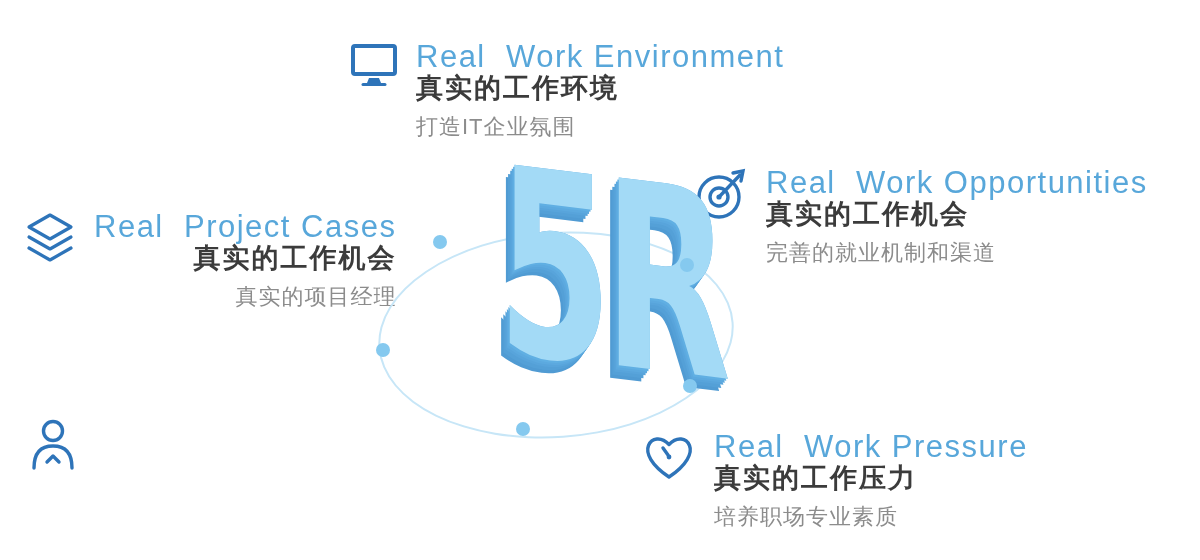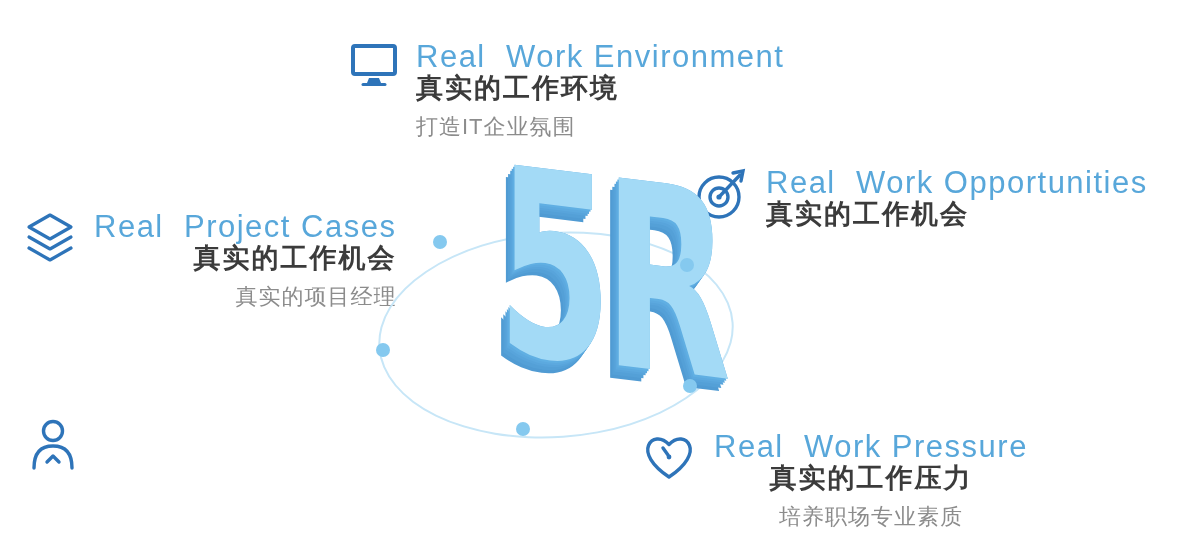--- a/index.html
+++ b/index.html
@@ -22,21 +22,21 @@
   }
   .t-desc{
     font-size:22px;letter-spacing:1px;
     color:var(--desc_gray,#8C8C8C);margin-top:11px;line-height:1.1;
   }
 
   .f-env  {left:350px;top:40px;}
   .f-cases{left:24px; top:210px;text-align:right;}
   .f-opp  {left:694px;top:166px;}
   .f-mgr  {left:28px; top:416px;}
-  .f-press{left:642px;top:430px;text-align:center;}
+  .f-press{left:642px;top:430px;}
 
   
   .orbit{
     position:absolute;left:378px;top:232px;width:352px;height:202px;
     border:2px solid var(--orbit,#C7E6F7);border-radius:50%;
     transform:rotate(-4deg);z-index:1;
   }
   .dot{
     position:absolute;width:14px;height:14px;border-radius:50%;
     background:var(--dot,#85C9EF);z-index:3;
@@ -120,20 +120,21 @@
         <circle cx="25" cy="29" r="20"></circle>
         <circle cx="25" cy="29" r="9"></circle>
         <circle cx="25" cy="29" r="2.6" fill="currentColor" stroke="none"></circle>
         <line x1="25" y1="29" x2="46" y2="7"></line>
         <path d="M39 5 L49 3 L47 13" fill="none"></path>
       </svg>
     </span>
     <div class="texts">
       <div class="t-en">Real  Work Opportunities</div>
       <div class="t-zh">真实的工作机会</div>
+      <div class="t-desc">完善的就业机制和渠道</div>
     </div>
   </div>
 
   <div class="feature f-mgr">
     <span class="icon">
       <svg width="50" height="56" viewBox="0 0 50 56" fill="none" stroke="currentColor" stroke-width="3.4" stroke-linecap="round" stroke-linejoin="round">
         <circle cx="25" cy="13" r="9.5"></circle>
         <path d="M6 50 C6 34 14 28 25 28 C36 28 44 34 44 50"></path>
         <path d="M19 44 L25 38 L31 44"></path>
       </svg>

